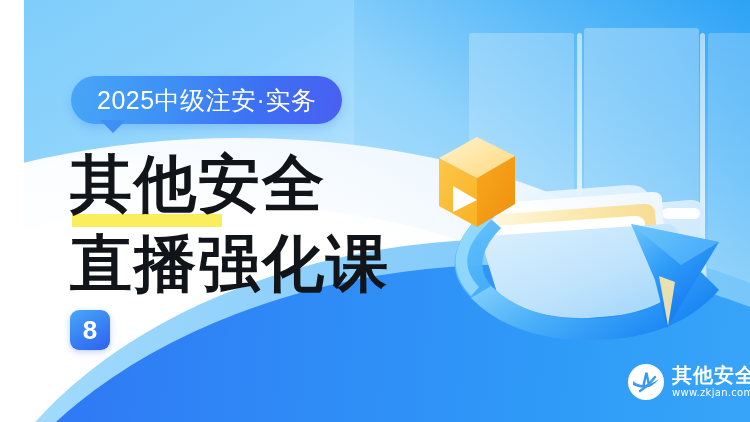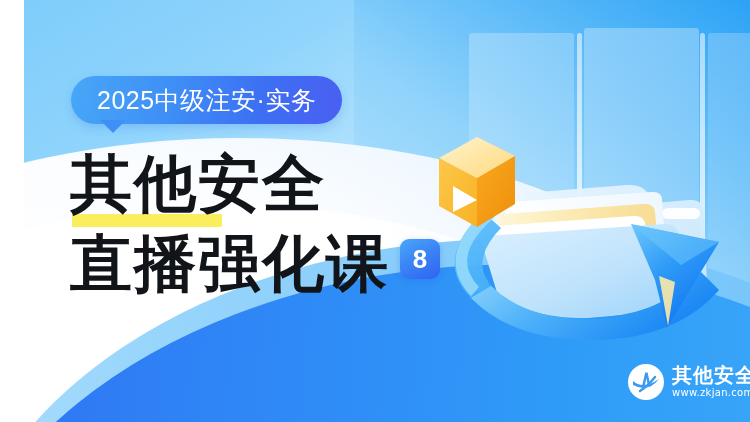--- a/index.html
+++ b/index.html
@@ -100,21 +100,21 @@
   .hl-underline{
     position:absolute;left:2px;top:66px;width:150px;height:13px;
     background:#fbee5d;border-radius:1px;
   }
   .hl-text{
     position:relative;z-index:2;
     font-family:"DejaVu Serif","Liberation Serif",serif;
     font-weight:700;font-size:62px;line-height:72px;
     color:#111418;letter-spacing:2px;white-space:nowrap;
   }
-  .hl-row2{position:relative;display:flex;align-items:center;gap:10px;margin-top:2px;}
+  .hl-row2{position:relative;display:flex;align-items:flex-start;gap:10px;margin-top:2px;flex-direction:column;}
   #episode-badge{
     width:40px;height:40px;border-radius:9px;
     background:linear-gradient(150deg,#4aa8f8 0%,#3b86f5 45%,#2f62f2 100%);
     display:flex;align-items:center;justify-content:center;
     margin-bottom:10px;
     box-shadow:0 2px 6px rgba(45,100,230,.3);
   }
   #episode-badge span{
     color:#ffffff;font-size:26px;font-weight:700;line-height:1;
     font-family:"Liberation Sans","DejaVu Sans",sans-serif;

